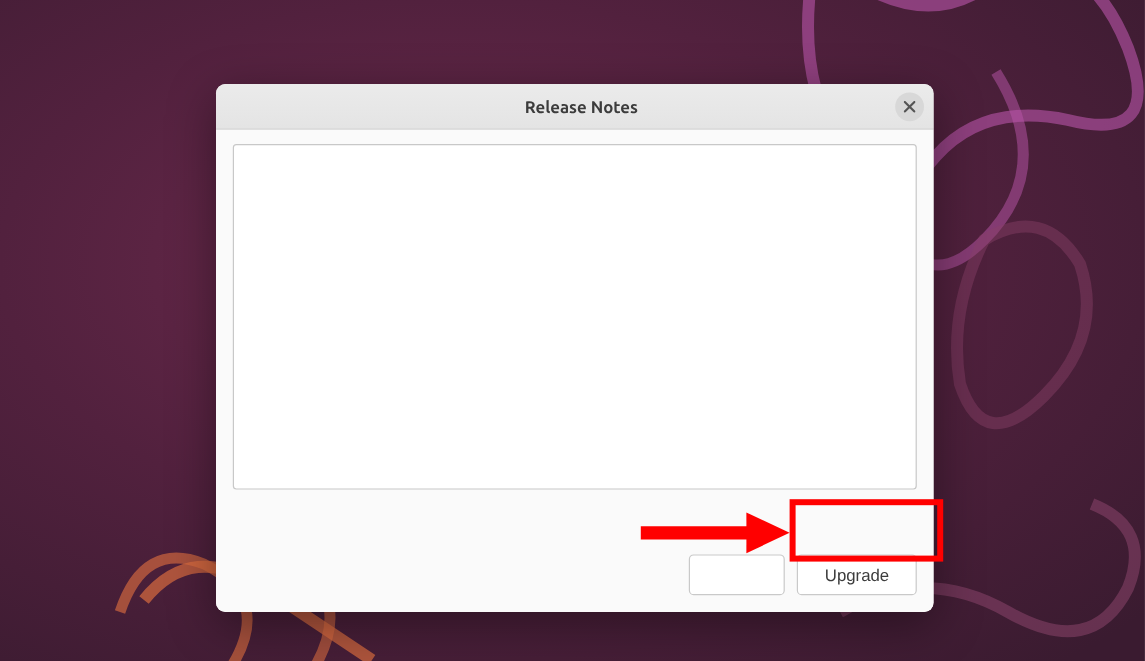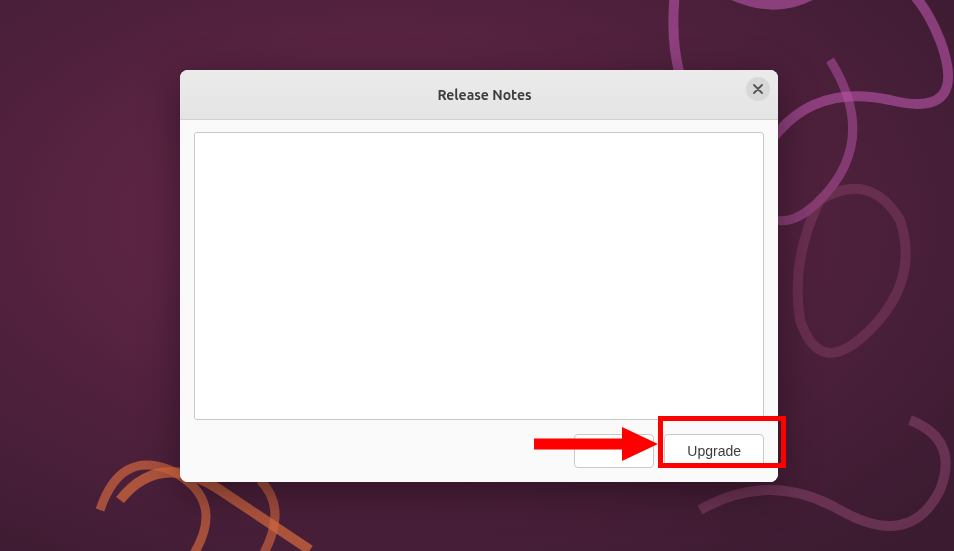--- a/index.html
+++ b/index.html
@@ -34,21 +34,21 @@
       left: 180px;
       top: 70px;
       width: 598px;
       background: #f7f7f7;
       border-radius: 8px;
       box-shadow: 0 10px 40px rgba(0,0,0,0.4);
       overflow: hidden;
     }
     
     .titlebar {
-      height: 50px;
+      height: 38px;
       background: linear-gradient(#ebebeb, #e4e4e4);
       border-bottom: 1px solid #d0d0d0;
       display: flex;
       align-items: center;
       justify-content: center;
       position: relative;
       padding-left: 11px;
     }
     
     .titlebar-title {
@@ -96,20 +96,21 @@
     }
     
     .btn {
       padding: 8px 22px;
       background: #ffffff;
       border: 1px solid #c9c9c9;
       border-radius: 4px;
       color: #3c3c3c;
       font-size: 14px;
       cursor: pointer;
+      margin-top: 40px;
     }
     
     .btn-secondary {
       padding: 8px 22px;
       min-width: 80px;
     }
     
     .highlight-box {
       position: absolute;
       left: 658px;

